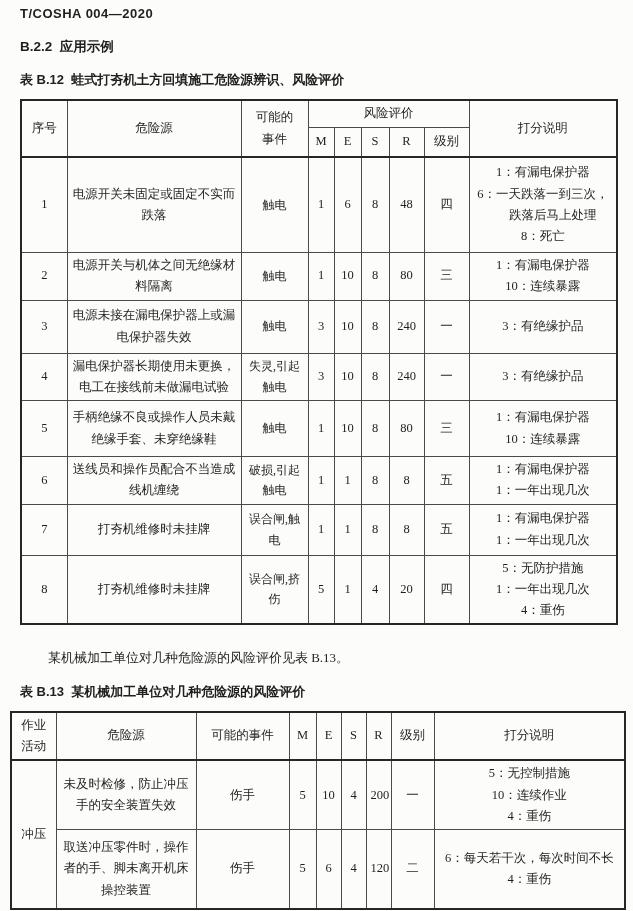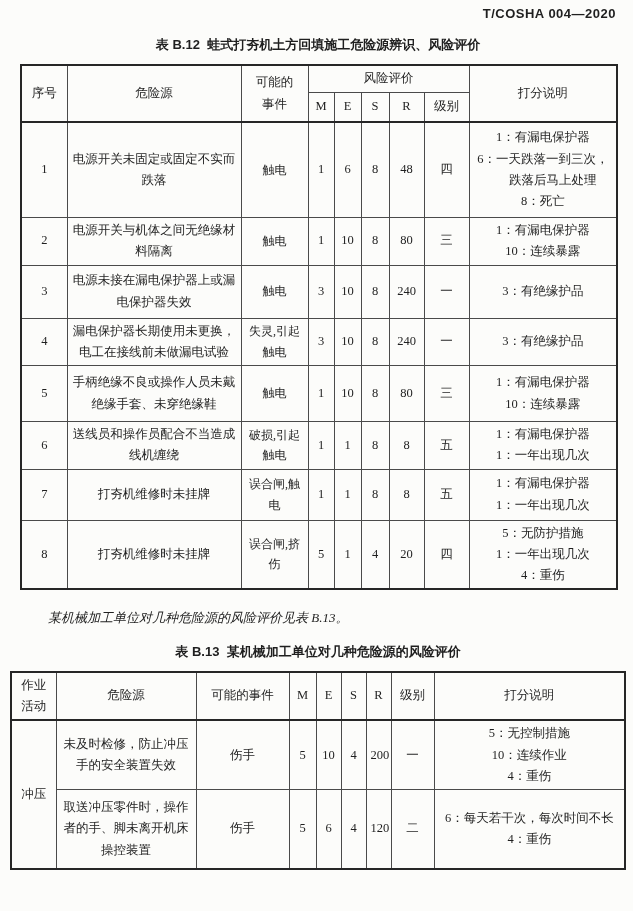--- a/index.html
+++ b/index.html
@@ -7,32 +7,32 @@
     --ink:#1f1f1f;
     --border-heavy:#262626;
     --border-light:#4a4a4a;
   }
   *{box-sizing:border-box;}
   body{margin:0;background:#ffffff;font-family:"Liberation Serif","DejaVu Serif",serif;color:var(--ink);}
   .page{width:633px;height:911px;background:var(--paper);padding:6px 17px 0 20px;overflow:hidden;}
 
   .doc-code{
     font-family:"Liberation Sans","DejaVu Sans",sans-serif;
-    font-weight:700;font-size:13px;letter-spacing:.5px;white-space:pre-wrap;text-align:right;
+    font-weight:700;font-size:13px;letter-spacing:.5px;white-space:pre-wrap;
   }
   .section-heading{
     margin:17px 0 0 0;font-family:"Liberation Sans","DejaVu Sans",sans-serif;
     font-weight:700;font-size:13.5px;white-space:pre-wrap;
   }
   .para{
     margin:21px 0 0 0;font-size:13px;text-indent:2.15em;line-height:1.5;white-space:pre-wrap;
   }
-  .para-2{margin-top:18px;font-style:italic;}
+  .para-2{margin-top:23px;}
   .caption{
-    margin:15px 0 0 0;text-align:center;
+    margin:15px 0 0 0;text-align:left;
     font-family:"Liberation Sans","DejaVu Sans",sans-serif;
     font-weight:700;font-size:13px;white-space:pre-wrap;
   }
 
   table.tbl{
     border-collapse:collapse;table-layout:fixed;
     margin-top:10px;
     border:2px solid var(--border-heavy);
     font-size:12.5px;
   }
@@ -68,20 +68,21 @@
   .b13 tbody tr:nth-child(1){height:64px;}
   .b13 tbody tr:nth-child(2){height:61px;}
 </style>
 </head>
 <body>
 
 <div class="page">
 
   <div class="doc-code">T/COSHA 004—2020</div>
 
+  <h2 class="section-heading">B.2.2  应用示例</h2>
 
 
   <div class="caption">表 B.12  蛙式打夯机土方回填施工危险源辨识、风险评价</div>
 
   <table class="tbl b12">
     <colgroup>
       <col style="width:46px">
         <col style="width:174px">
         <col style="width:67px">
       <col style="width:26px">

